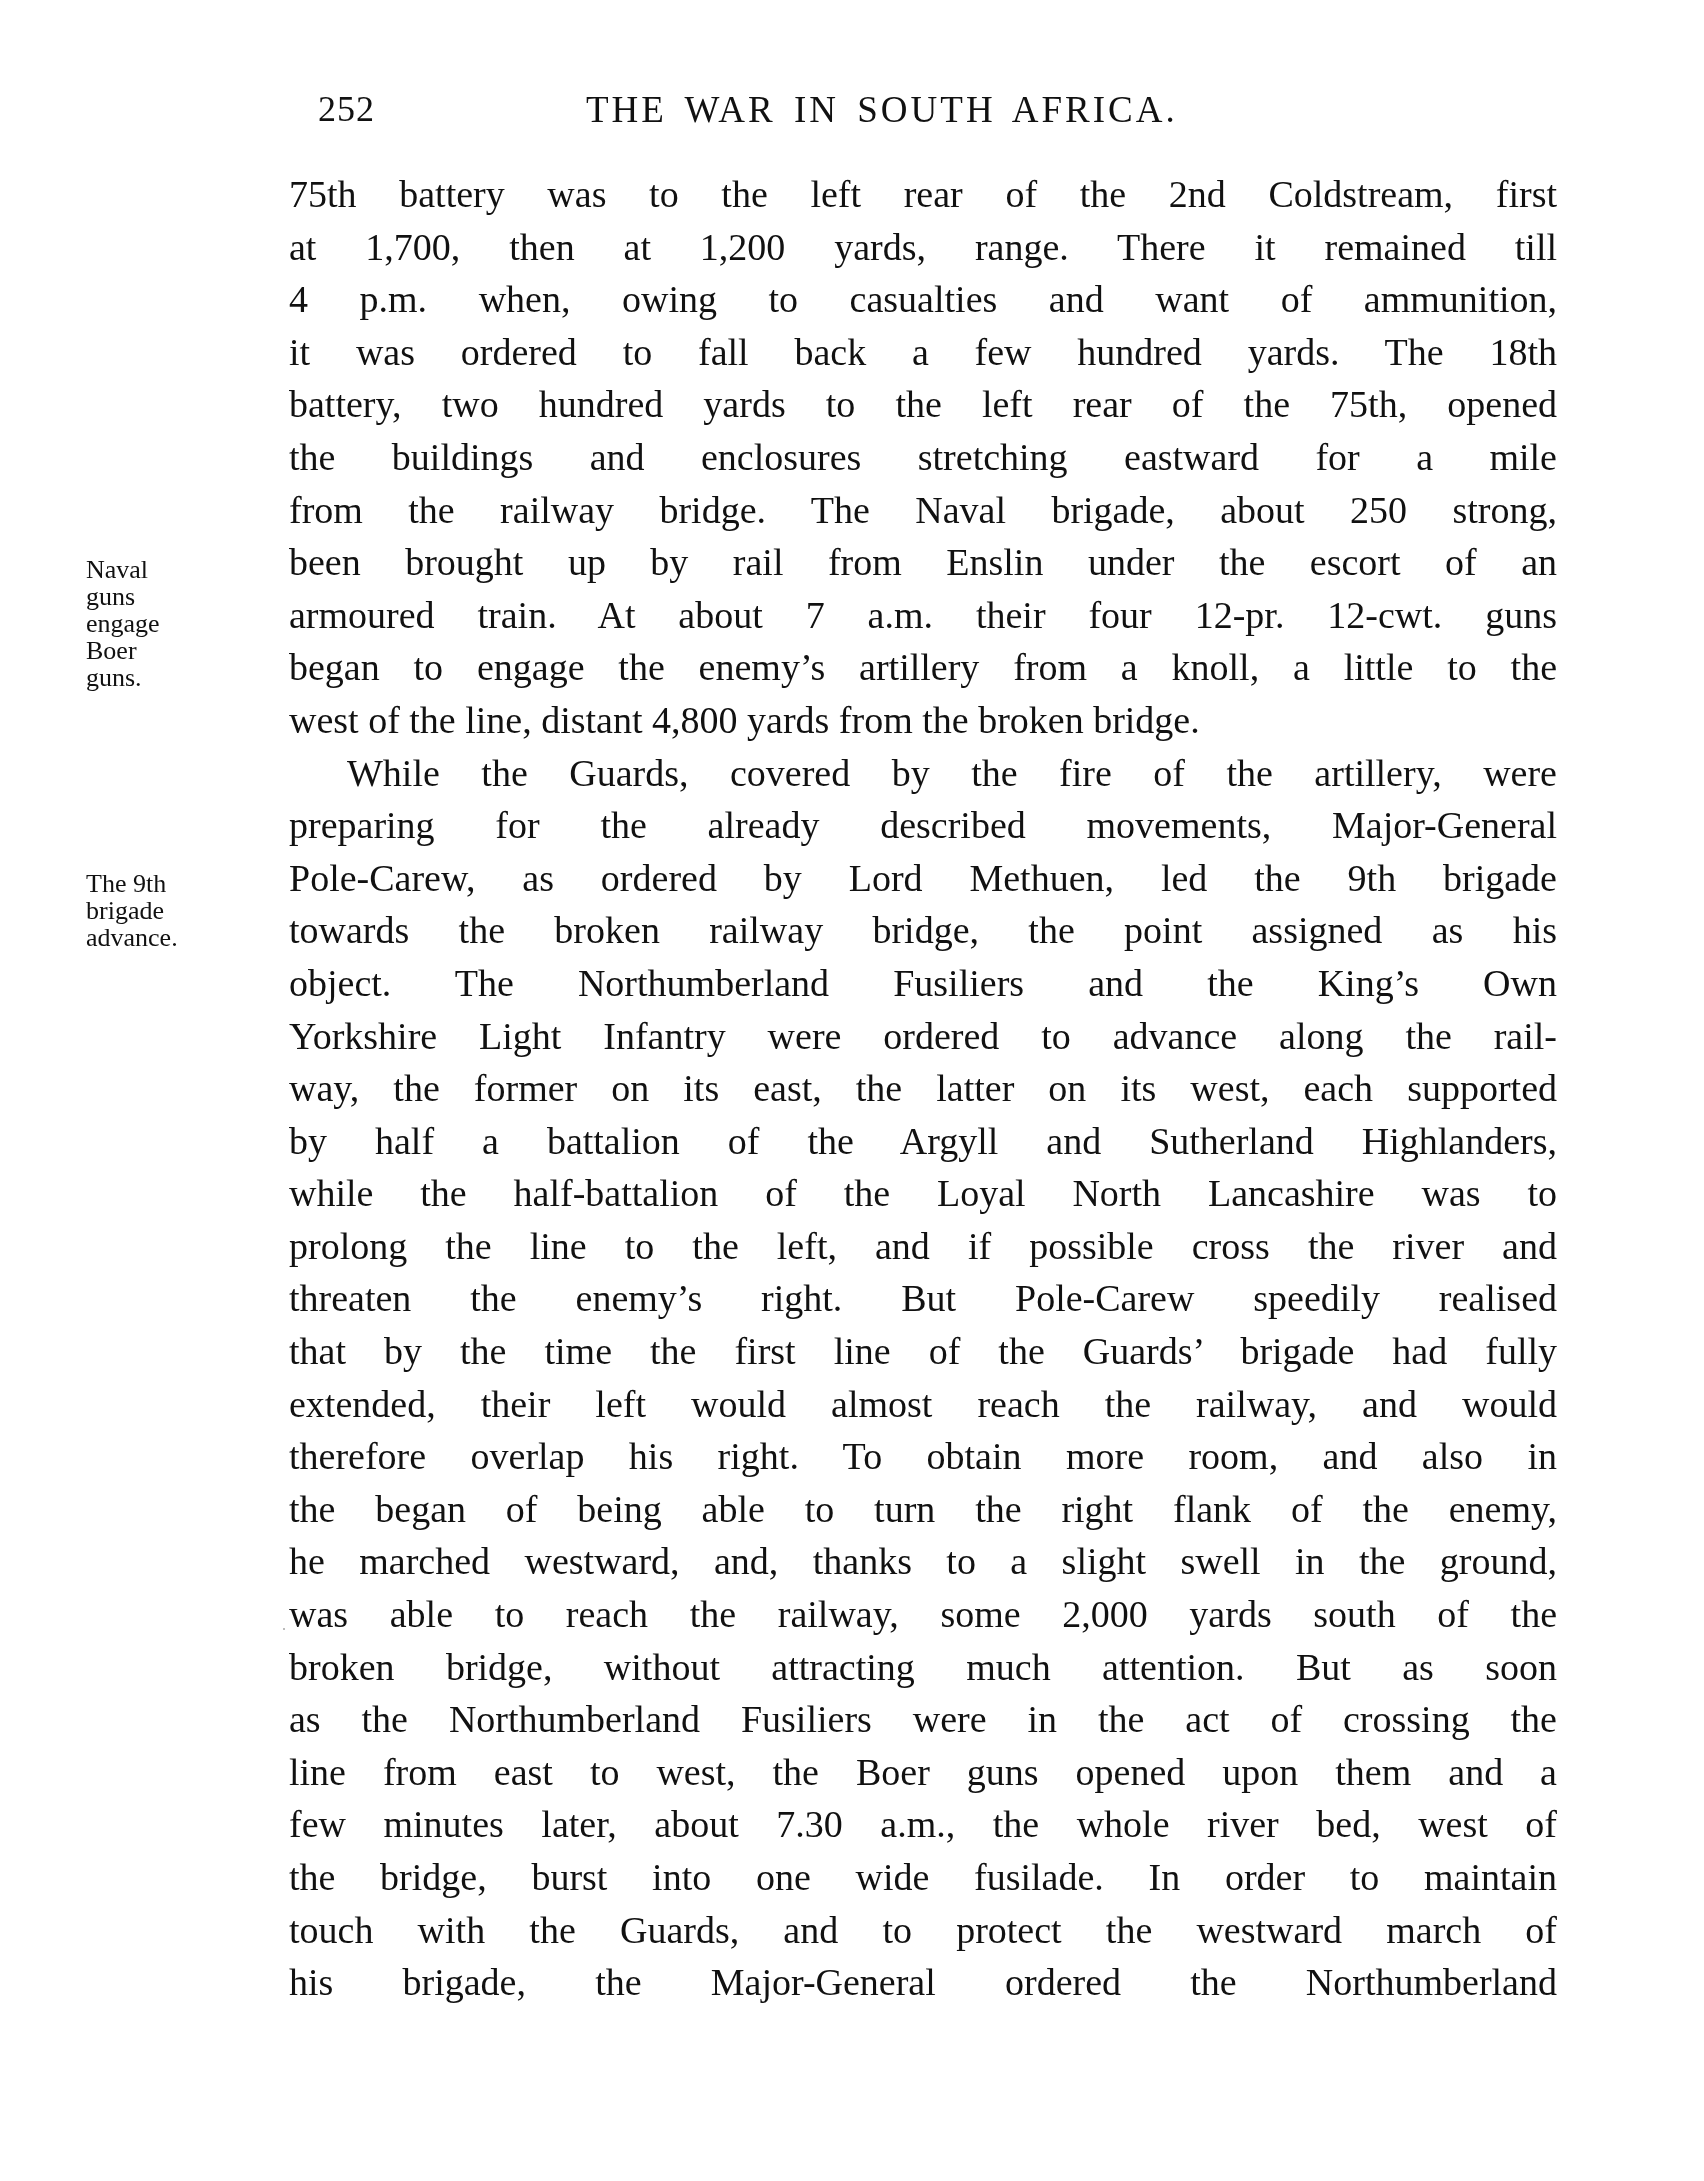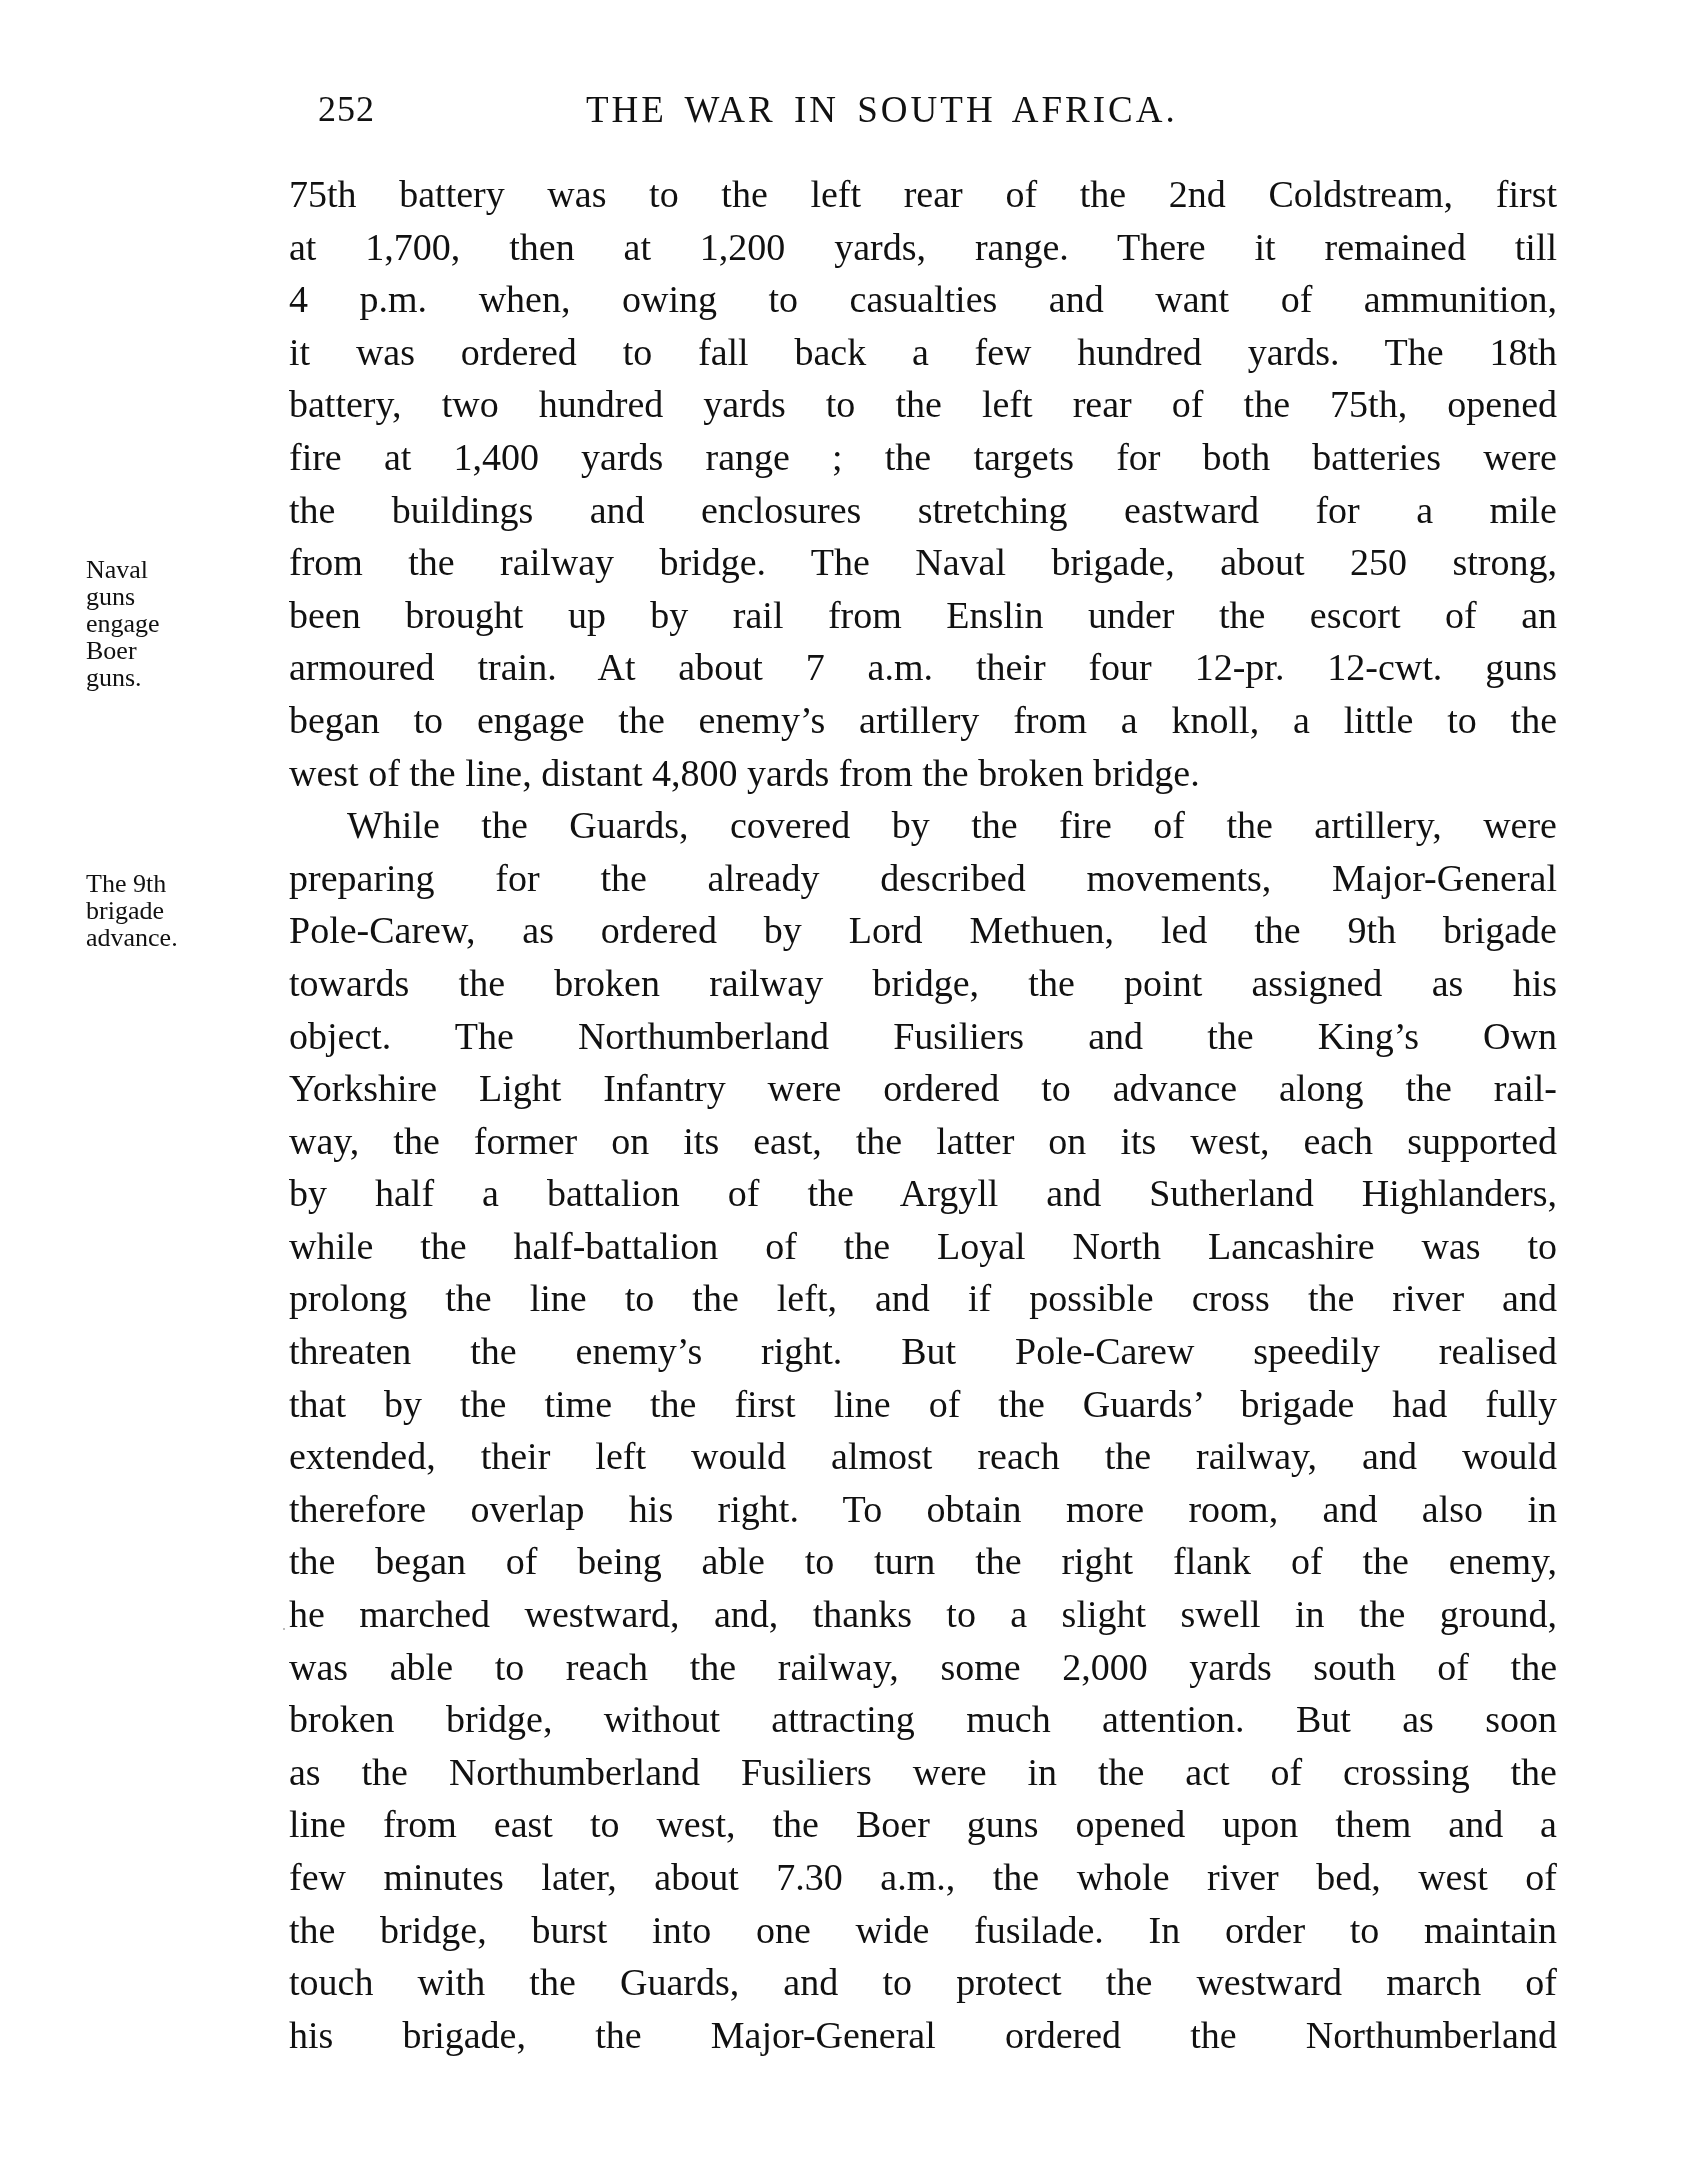--- a/index.html
+++ b/index.html
@@ -109,21 +109,20 @@
     <span>advance.</span>
   </div>
 
   <div class="body-text">
     <div>
       <span class="line">75th battery was to the left rear of the 2nd Coldstream, first</span>
       <span class="line">at 1,700, then at 1,200 yards, range.  There it remained till</span>
       <span class="line">4 p.m. when, owing to casualties and want of ammunition,</span>
       <span class="line">it was ordered to fall back a few hundred yards.  The 18th</span>
       <span class="line">battery, two hundred yards to the left rear of the 75th, opened</span>
-      <span class="line">fire at 1,400 yards range ;  the targets for both batteries were</span>
       <span class="line">the buildings and enclosures stretching eastward for a mile</span>
       <span class="line">from the railway bridge.  The Naval brigade, about 250 strong,</span>
       <span class="line">been brought up by rail from Enslin under the escort of an</span>
       <span class="line">armoured train.  At about 7 a.m. their four 12-pr. 12-cwt. guns</span>
       <span class="line">began to engage the enemy’s artillery from a knoll, a little to the</span>
       <span class="line last">west of the line, distant 4,800 yards from the broken bridge.</span>
     </div>
     <div>
       <span class="line indent">While the Guards, covered by the fire of the artillery, were</span>
       <span class="line">preparing for the already described movements, Major-General</span>

